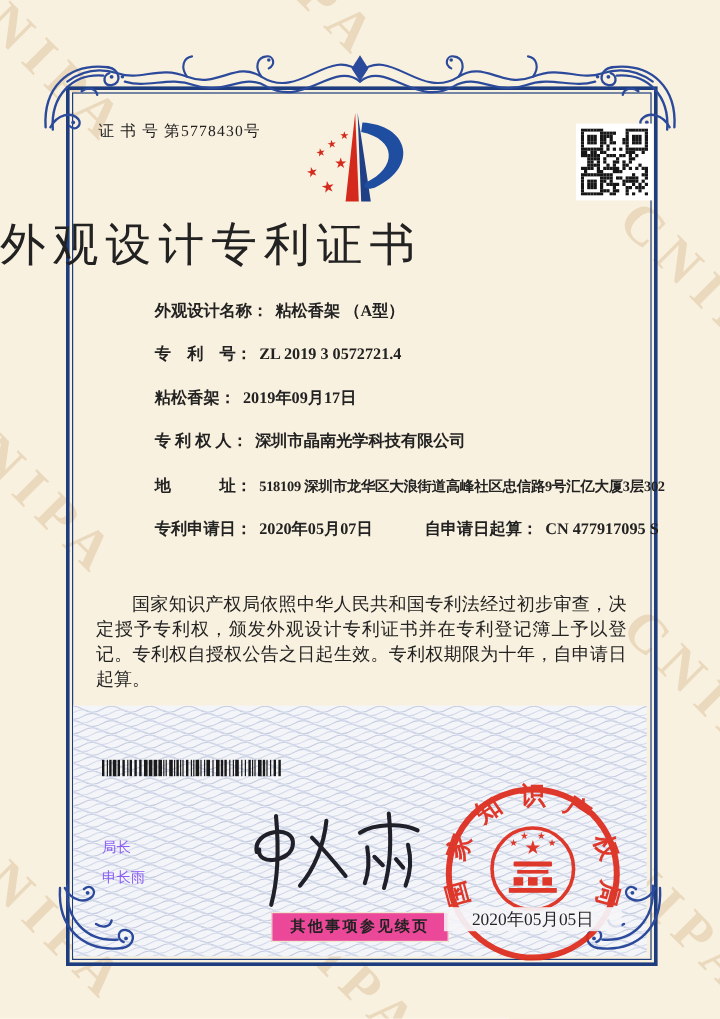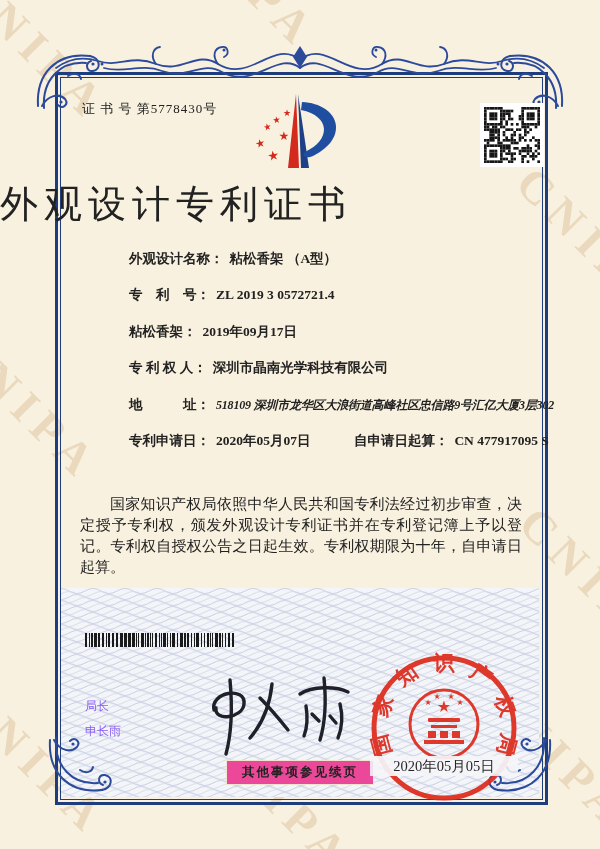--- a/index.html
+++ b/index.html
@@ -23,21 +23,21 @@
   .cert-no{position:absolute;left:82px;top:100px;font-size:13px;letter-spacing:1px;z-index:2;}
   .logo{position:absolute;left:243px;top:90px;z-index:2;}
   .qr{position:absolute;left:480px;top:103px;width:64px;height:64px;background:#fff;
       padding:4px;box-sizing:border-box;z-index:2;}
   .qr svg{display:block;width:100%;height:100%;}
   .title{position:absolute;left:0;right:0;top:179px;font-size:38px;
          font-weight:normal;letter-spacing:6px;z-index:2;}
   .fields{position:absolute;left:82px;top:250px;width:444px;z-index:2;margin-left:47px;}
   .row{height:36.4px;font-size:13.5px;white-space:nowrap;font-weight:600;}
   .row .val{margin-left:6px;font-weight:600;}
-  .row.addr .val{font-size:12px;letter-spacing:-.2px;font-style:italic;}
+  .row.addr .val{font-size:12px;letter-spacing:-.2px;}
   .row.grant .pair2{margin-left:40px;}
   .paras{position:absolute;left:80px;top:494px;width:442px;font-size:15px;line-height:21px;
          text-align:justify;z-index:2;font-weight:400;}
   .paras p{margin:0;text-indent:2em;}
   .barcode{position:absolute;left:85px;top:633px;z-index:2;}
   .director{position:absolute;left:85px;top:694px;z-index:2;
             font-family:"Liberation Sans","DejaVu Sans",sans-serif;font-weight:normal;
             font-size:12px;line-height:25px;color:#8b5cf6;}
   .signature{position:absolute;left:200px;top:670px;z-index:2;}
   .seal{position:absolute;left:368px;top:652px;z-index:3;opacity:.93;}

